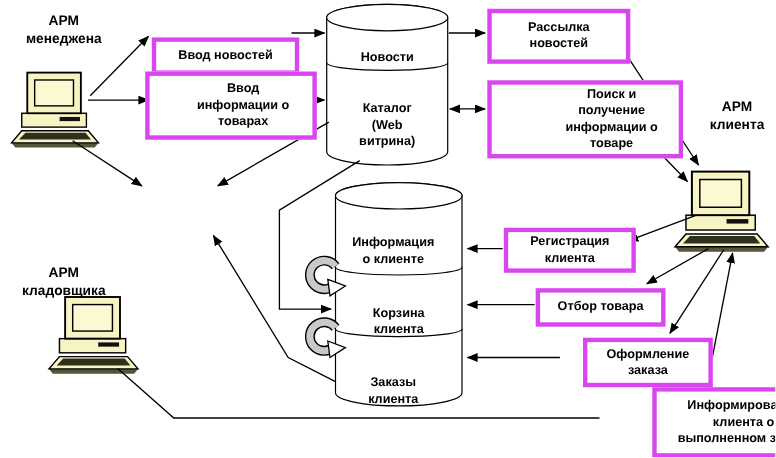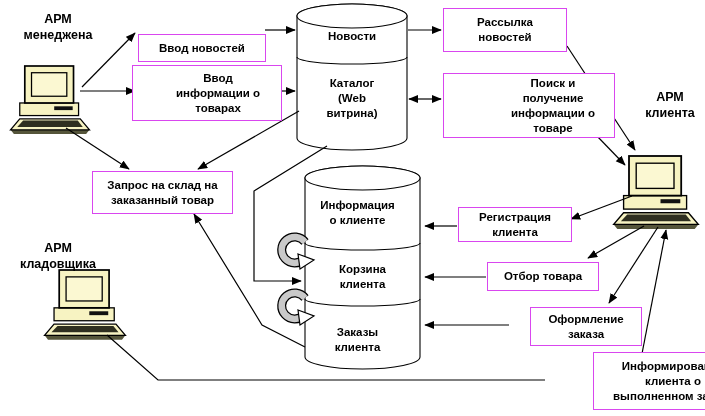--- a/index.html
+++ b/index.html
@@ -6,23 +6,23 @@
   #stage{
     position:relative;width:705px;height:416px;background:#fff;
     font-family:"Liberation Sans","DejaVu Sans",sans-serif;overflow:hidden;
   }
   #wires{position:absolute;left:0;top:0;z-index:1;}
   .lbl{
     position:absolute;z-index:3;display:flex;align-items:center;justify-content:center;
     text-align:center;font-weight:bold;font-size:11.5px;line-height:15px;color:#000000;
     white-space:pre-line;
   }
-  .box{background:#fff;border:1px solid #d946ef;z-index:2;}
+  .box{background:#fff;border:4px solid #d946ef;z-index:2;}
   .ws{font-size:12.5px;line-height:16px;}
-  .cyl-lbl{background:transparent;}
+  .cyl-lbl{background:transparent;margin-top:16px;}
 </style>
 </head>
 <body>
 
 <div id="stage">
 
   <svg id="wires" width="705" height="416" viewBox="0 0 705 416">
     <defs>
       <marker id="arr" markerWidth="11" markerHeight="9" refX="9.2" refY="4" orient="auto" markerUnits="userSpaceOnUse">
         <path d="M0,0 L10,4 L0,8 Z" fill="#000"></path>
@@ -96,22 +96,20 @@
 менеджена</div>
   <div class="lbl ws" style="left:2px;top:239px;width:112px;height:34px;">АРМ
 кладовщика</div>
   <div class="lbl ws" style="left:638px;top:88px;width:64px;height:34px;">АРМ
 клиента</div>
 
   <div class="lbl box" style="left:138px;top:34px;width:126px;height:26px;">Ввод новостей</div>
   <div class="lbl box" style="left:132px;top:65px;width:126px;height:54px;padding-left:22px;">Ввод
 информации о
 товарах</div>
-  <div class="lbl box" style="left:92px;top:171px;width:139px;height:41px;">Запрос на склад на
-заказанный товар</div>
   <div class="lbl box" style="left:443px;top:8px;width:122px;height:42px;">Рассылка
 новостей</div>
   <div class="lbl box" style="left:443px;top:73px;width:122px;height:63px;padding-left:48px;">Поиск и
 получение
 информации о
 товаре</div>
   <div class="lbl box" style="left:458px;top:207px;width:112px;height:33px;">Регистрация
 клиента</div>
   <div class="lbl box" style="left:487px;top:262px;width:110px;height:27px;">Отбор товара</div>
   <div class="lbl box" style="left:530px;top:307px;width:110px;height:37px;">Оформление

